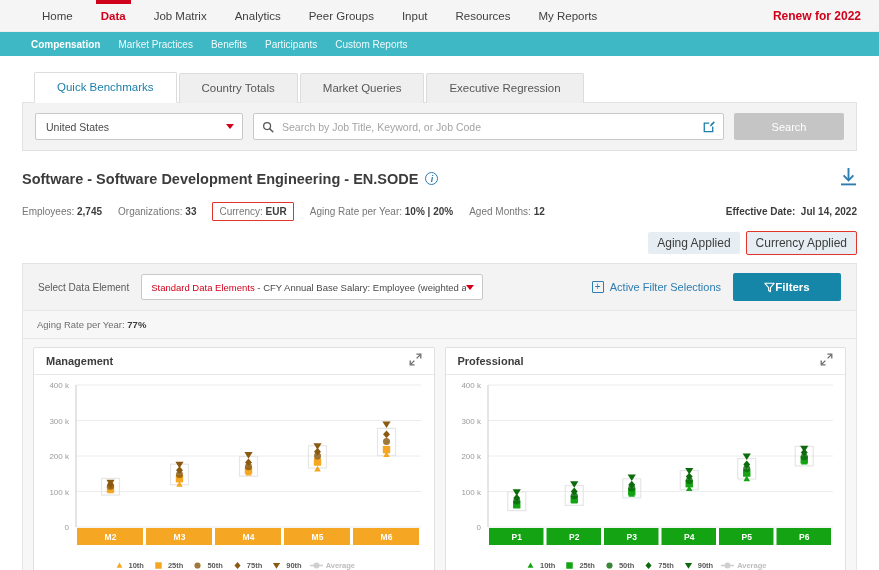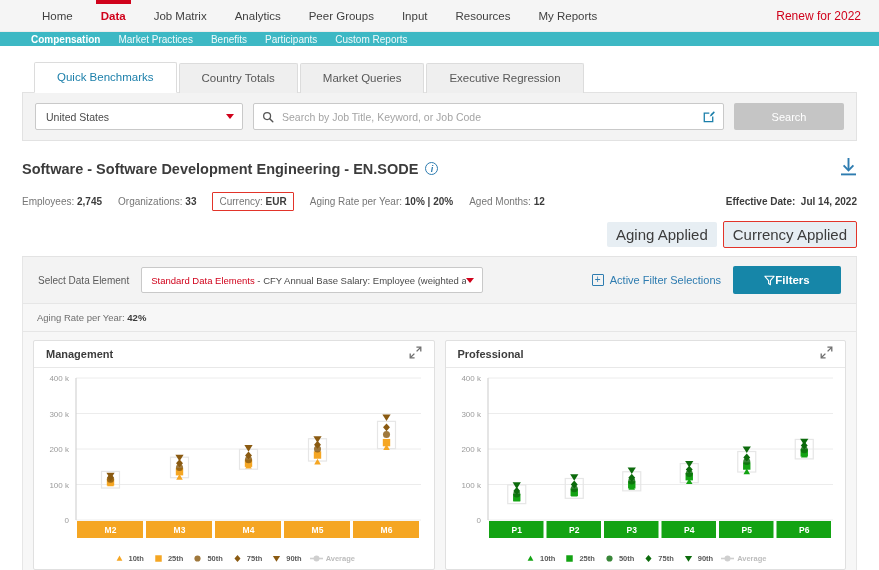--- a/index.html
+++ b/index.html
@@ -24,26 +24,26 @@
     height: 100%; display: flex; align-items: center;
     cursor: pointer; position: relative; white-space: nowrap;
   }
   .topnav-item.active { color: #d0021b; font-weight: bold; }
   .topnav-item.active::before {
     content: ""; position: absolute; top: 0; left: 9px; right: 9px;
     height: 4px; background: #d0021b;
   }
   .renew {
     position: absolute; right: 18px; top: 50%; transform: translateY(-50%);
-    font-size: 12px; font-weight: normal; color: #d0021b; cursor: pointer;
+    font-size: 12px; font-weight: bold; color: #d0021b; cursor: pointer;
   }
 
   
   .subnav {
-    height: 14px; background: #3db8c4;
+    height: 24px; background: #3db8c4;
     display: flex; align-items: center; padding-left: 22px;
   }
   .subnav-item {
     font-size: 10px; color: #ffffff; padding: 0 9px;
     cursor: pointer; white-space: nowrap; opacity: .92;
   }
   .subnav-item.active { font-weight: bold; opacity: 1; }
 
   
   .page { padding: 0 22px; background: #fff; }
@@ -109,21 +109,21 @@
     border: 1.5px solid #e2342a; padding: 3px 6px; border-radius: 1px;
   }
   .eff-date {
     margin-left: auto; font-size: 10px; color: #3c3c3c; font-weight: bold; white-space: nowrap;
   }
   .eff-date span.lbl { color: #3c3c3c; }
   .badges {
     display: flex; justify-content: flex-end; gap: 6px; margin-top: 6px; align-items: center;
   }
   .badge {
-    font-size: 15px; color: #3c3c3c; background: #e7eef3;
+    font-size: 12px; color: #3c3c3c; background: #e7eef3;
     padding: 4px 9px; border-radius: 2px; white-space: nowrap;
   }
   .badge.boxed { border: 1.5px solid #e2342a; background: #e7eef3; }
 
   .rule { height: 1px; background: #e3e3e3; margin-top: 8px; }
 
   
   .de-row {
     background: #f3f3f3; border: 1px solid #e6e6e6; border-top: none;
     display: flex; align-items: center; padding: 9px 15px; gap: 12px;
@@ -282,21 +282,21 @@
     <div class="filters-btn">
       <svg width="11" height="11" viewBox="0 0 12 12">
         <path d="M1 1.4h10L7 6.1v4.6L5 9.3V6.1z" fill="none" stroke="#fff" stroke-width="1.2" stroke-linejoin="round"></path>
       </svg>
       <span>Filters</span>
     </div>
   </div>
 
   <div class="aging-row">
     <span>Aging Rate per Year:</span>
-    <b>42%</b>
+    <b>77%</b>
   </div>
 
   <div class="charts" id="charts">
       <div class="card">
         <div class="card-head">
           <span class="card-title">Management</span>
           <span class="expand-icon"><svg width="13" height="13" viewBox="0 0 14 14">
               <path d="M8 1.3h4.7V6" fill="none" stroke="#6f6f6f" stroke-width="1.4"></path>
               <line x1="12.4" y1="1.6" x2="8.2" y2="5.8" stroke="#6f6f6f" stroke-width="1.4"></line>
               <path d="M6 12.7H1.3V8" fill="none" stroke="#6f6f6f" stroke-width="1.4"></path>

